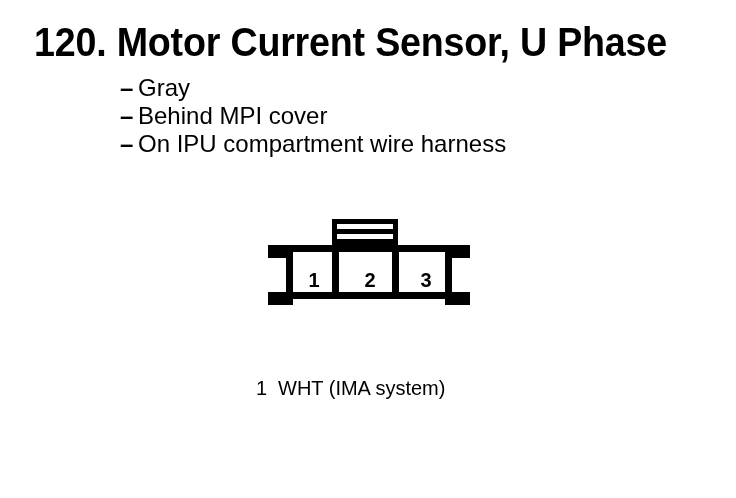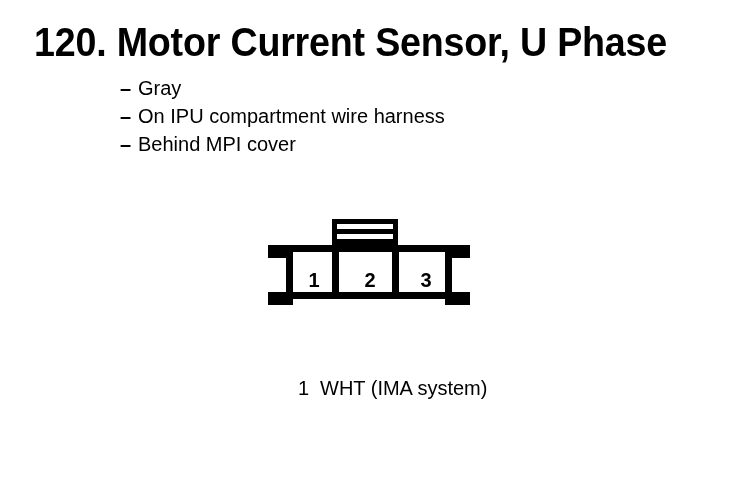--- a/index.html
+++ b/index.html
@@ -39,21 +39,21 @@
     font-stretch: condensed;
     transform: scaleX(0.94);
     transform-origin: left top;
   }
 
   
   .notes {
     position: absolute;
     left: 110px;
     top: 74px;
-    font-size: 20px;
+    font-size: 24px;
     line-height: 28px;
     font-weight: normal;
   }
   .note-line {
     white-space: nowrap;
     display: block;
   }
   .note-dash {
     display: inline-block;
     width: 18px;
@@ -87,41 +87,40 @@
   .legend {
     position: absolute;
     left: 246px;
     top: 374px;
     font-size: 20px;
     line-height: 28px;
   }
   .legend-row {
     white-space: nowrap;
     display: block;
-    margin-left: 42px;
   }
   .legend-num {
     display: inline-block;
     width: 22px;
   }
   .legend-txt {
     display: inline;
   }
 </style>
 </head>
 <body>
 
 <div id="page">
 
   <div class="title">120. Motor Current Sensor, U Phase</div>
 
   <div class="notes">
     <span class="note-line"><span class="note-dash">–</span><span>Gray</span></span>
+    <span class="note-line"><span class="note-dash">–</span><span>Behind MPI cover</span></span>
     <span class="note-line"><span class="note-dash">–</span><span>On IPU compartment wire harness</span></span>
-    <span class="note-line"><span class="note-dash">–</span><span>Behind MPI cover</span></span>
   </div>
 
   <div class="connector">
     <svg width="208" height="98" viewBox="0 0 208 98" xmlns="http://www.w3.org/2000/svg">
       <g fill="#000000" shape-rendering="crispEdges">
 
         <rect x="67" y="5" width="66" height="26"></rect>
 
         <rect x="72" y="10" width="56" height="5" fill="#ffffff"></rect>
 

